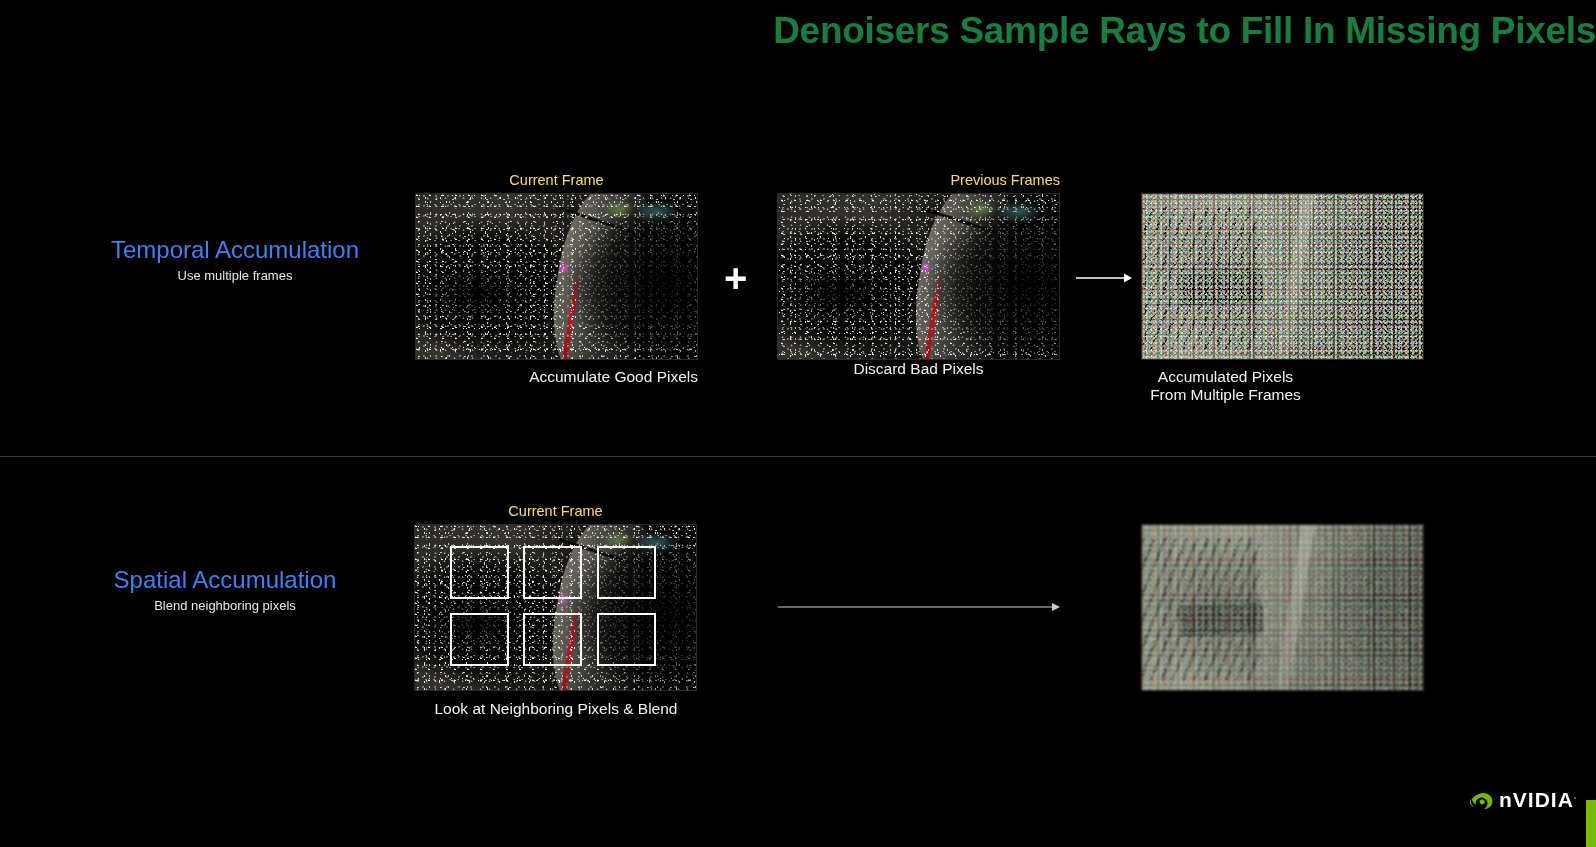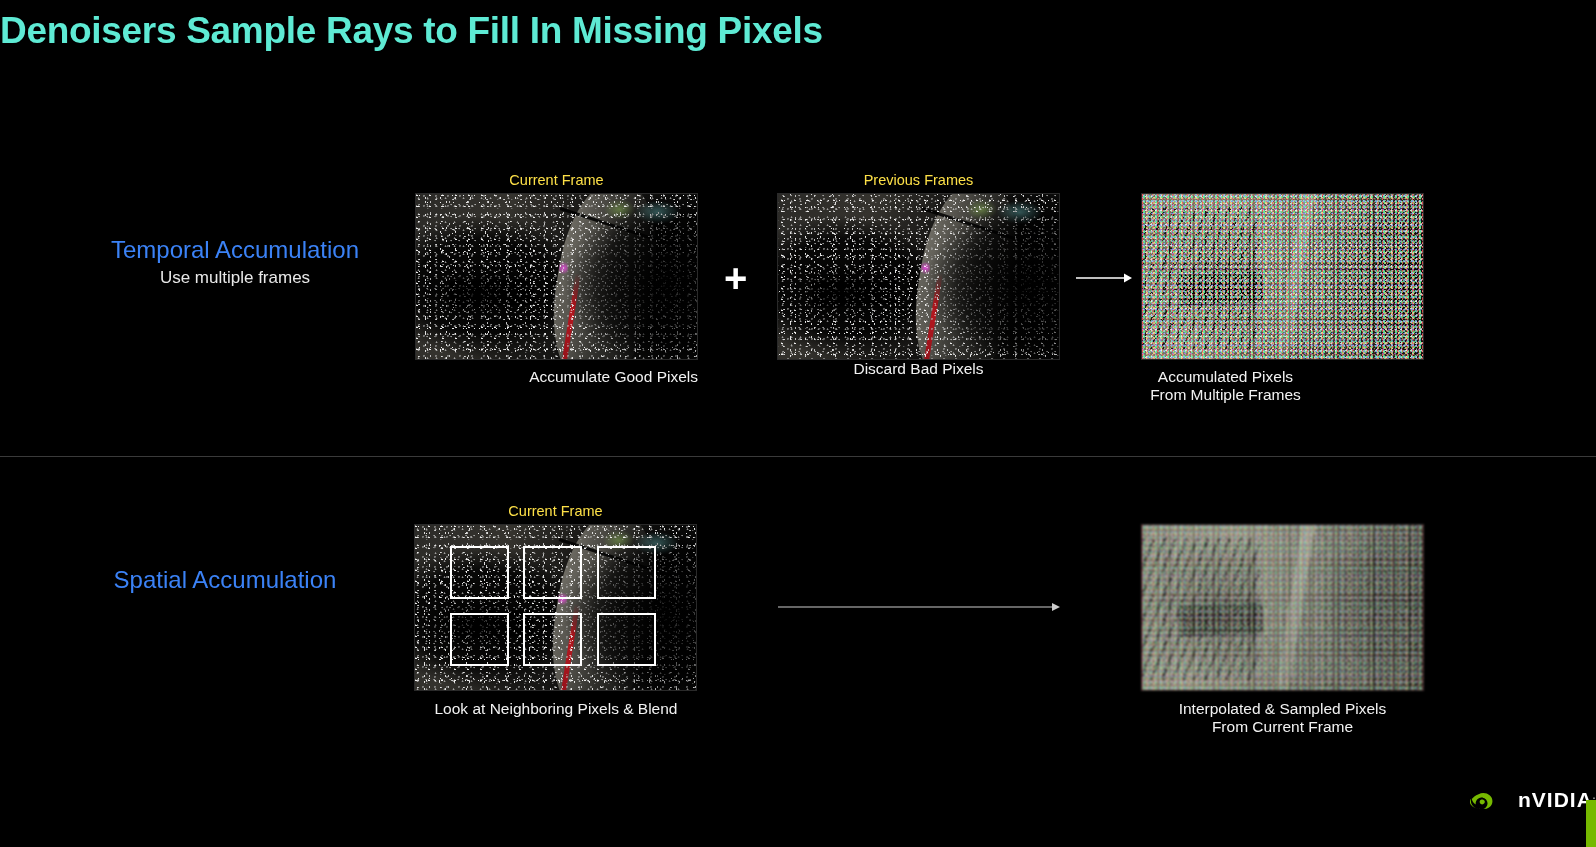--- a/index.html
+++ b/index.html
@@ -7,22 +7,22 @@
     width:1596px; height:847px;
     background:#000;
     font-family:"Liberation Sans", sans-serif;
     overflow:hidden;
   }
   .slide { position:relative; width:1596px; height:847px; background:#000; }
 
   
   .title {
     position:absolute; top:10px; left:0; width:100%;
-    text-align:left;
-    color:#5eead4;
+    text-align:right;
+    color:#15803d;
     font-size:37px;
     font-weight:bold;
     letter-spacing:-0.3px;
   }
   .subtitle {
     position:absolute; top:56px; left:0; width:100%;
     text-align:center;
     color:#76b900;
     font-size:25px;
     font-weight:400;
@@ -38,21 +38,21 @@
   .row-label { position:absolute; text-align:center; }
   .row-label .main {
     color:#3b82f6;
     font-size:24px;
     font-weight:400;
     white-space:nowrap;
     line-height:1.15;
   }
   .row-label .sub {
     color:#e8e8e8;
-    font-size:17px;
+    font-size:13px;
     font-weight:400;
     white-space:nowrap;
     margin-top:4px;
   }
   #label-temporal { left:70px; top:236px; width:330px; }
   #label-spatial  { left:70px; top:566px; width:310px; }
 
   
   .cap {
     position:absolute; text-align:center;
@@ -220,21 +220,21 @@
     font-weight:bold;
     line-height:1;
   }
 
   
   .arrow-svg { position:absolute; }
 
   
   .nv-logo {
     position:absolute;
-    display:flex; align-items:center; gap:23px;
+    display:flex; align-items:center; gap:4px;
   }
   .nv-word {
     color:#ffffff;
     font-size:21px;
     font-weight:bold;
     letter-spacing:1px;
   }
   .nv-tm { font-size:9px; vertical-align:super; color:#bbb; }
   .green-bar {
     position:absolute;
@@ -274,21 +274,21 @@
         <div class="green-patch"></div>
       </div>
     <div class="noise-layer sparse-noise"></div>
     <div class="noise-layer sparse-noise2"></div>
     <div class="noise-layer dark-mask"></div>
   </div>
   <div class="cap" style="left:415px; top:368px; width:283px;text-align:right;">Accumulate Good Pixels</div>
 
   <div class="plus" style="left:724px; top:258px;">+</div>
 
-  <div class="cap cap-top" style="left:777px; top:172px; width:283px;">Previous Frames</div>
+  <div class="cap cap-top" style="left:777px; top:172px; width:283px;text-align:right;">Previous Frames</div>
   <div class="frame" id="frame-previous" style="left:777px; top:193px; width:283px; height:167px;">
     <div class="noise-layer car-body"></div>
     <div class="noise-layer">
         <div class="windshield"></div>
       </div>
     <div class="noise-layer">
         <div class="darkwindow"></div>
         <div class="doorline"></div>
       </div>
     <div class="noise-layer">
@@ -320,20 +320,21 @@
     <div class="noise-layer color-noise"></div>
     <div class="noise-layer color-noise2"></div>
   </div>
   <div class="cap" style="left:1084px; top:368px; width:283px;">
     <div>Accumulated Pixels</div>
     <div>From Multiple Frames</div>
   </div>
 
   <div class="row-label" id="label-spatial">
     <div class="main">Spatial Accumulation</div>
+    <div class="sub">Blend neighboring pixels</div>
   </div>
 
   <div class="cap cap-top" style="left:414px; top:503px; width:283px;">Current Frame</div>
   <div class="frame" id="frame-spatial" style="left:414px; top:524px; width:283px; height:167px;">
     <div class="noise-layer car-body"></div>
     <div class="noise-layer">
         <div class="windshield"></div>
       </div>
     <div class="noise-layer">
         <div class="darkwindow"></div>
@@ -368,24 +369,20 @@
 
   <div class="frame blurred" id="frame-interp" style="left:1141px; top:524px; width:283px; height:167px;">
     <div class="noise-layer accum-base"></div>
     <div class="noise-layer">
         <div class="accum-window"></div>
         <div class="accum-pillar"></div>
       </div>
     <div class="noise-layer accum-dark-band"></div>
     <div class="noise-layer color-noise" style="opacity:0.75;"></div>
     <div class="noise-layer color-noise2" style="opacity:0.45;"></div>
-  </div>
-  <div class="cap" style="left:1120px; top:700px; width:325px;">
-    <div>Interpolated &amp; Sampled Pixels</div>
-    <div>From Current Frame</div>
   </div>
 
   <div class="nv-logo" style="left:1469px; top:788px;">
     <svg width="26" height="18" viewBox="0 0 26 18">
       <path d="M9.6 3.2c3.6-1.9 8.3-1.4 11.3 1.3 2.6 2.3 3.3 6.2 1.7 9.2-1.5 2.9-4.9 4.5-8.1 4.2 2.4-.9 4.2-3.3 4-5.9-.1-2.6-2.2-4.9-4.8-5.3-2.6-.5-5.4 1-6.5 3.4-.5 1.1-.6 2.3-.5 3.5-1.9-1.3-3.4-3.3-3.9-5.6C3.8 6.7 6.3 4.3 9.6 3.2z" fill="#76b900"></path>
       <path d="M13.2 6.7c2 .1 3.8 1.7 4 3.7.2 2-1.1 4-3 4.6-1.9.6-4.1-.3-5-2.1-.9-1.8-.3-4.1 1.3-5.2.8-.6 1.8-1 2.7-1z" fill="#000000"></path>
       <path d="M13.4 8.4c1.2 0 2.3 1 2.4 2.2.1 1.2-.7 2.4-1.9 2.7-1.2.3-2.5-.3-3-1.4-.5-1.1-.1-2.5 1-3.1.5-.3 1-.4 1.5-.4z" fill="#76b900"></path>
       <path d="M2.2 7.6C1.5 9.9 2 12.5 3.5 14.4c1.8 2.3 4.8 3.5 7.7 3.2-3.6.5-7.4-1-9.5-4C.5 11.9.7 9.3 2.2 7.6z" fill="#76b900"></path>
     </svg>
     <span class="nv-word"><span>nVIDIA</span><span class="nv-tm">.</span></span>

